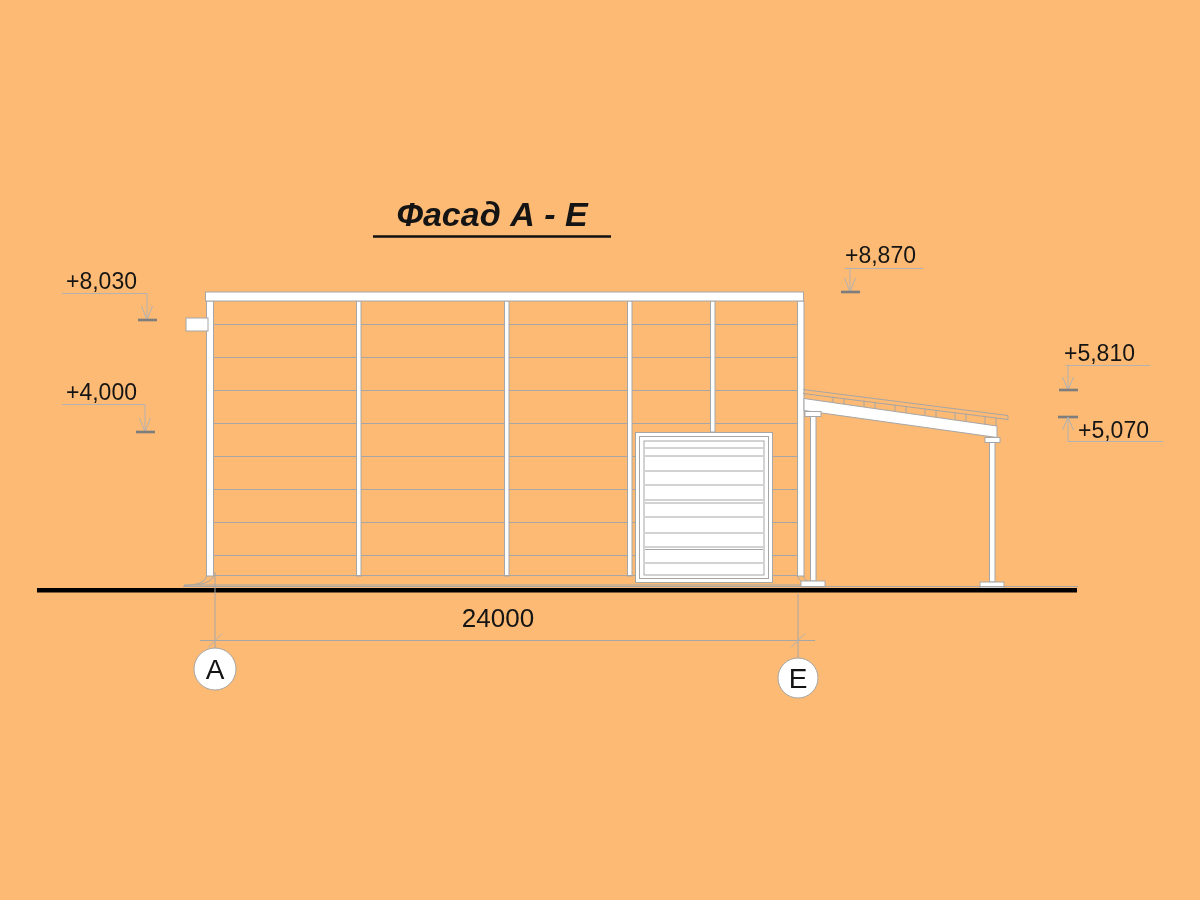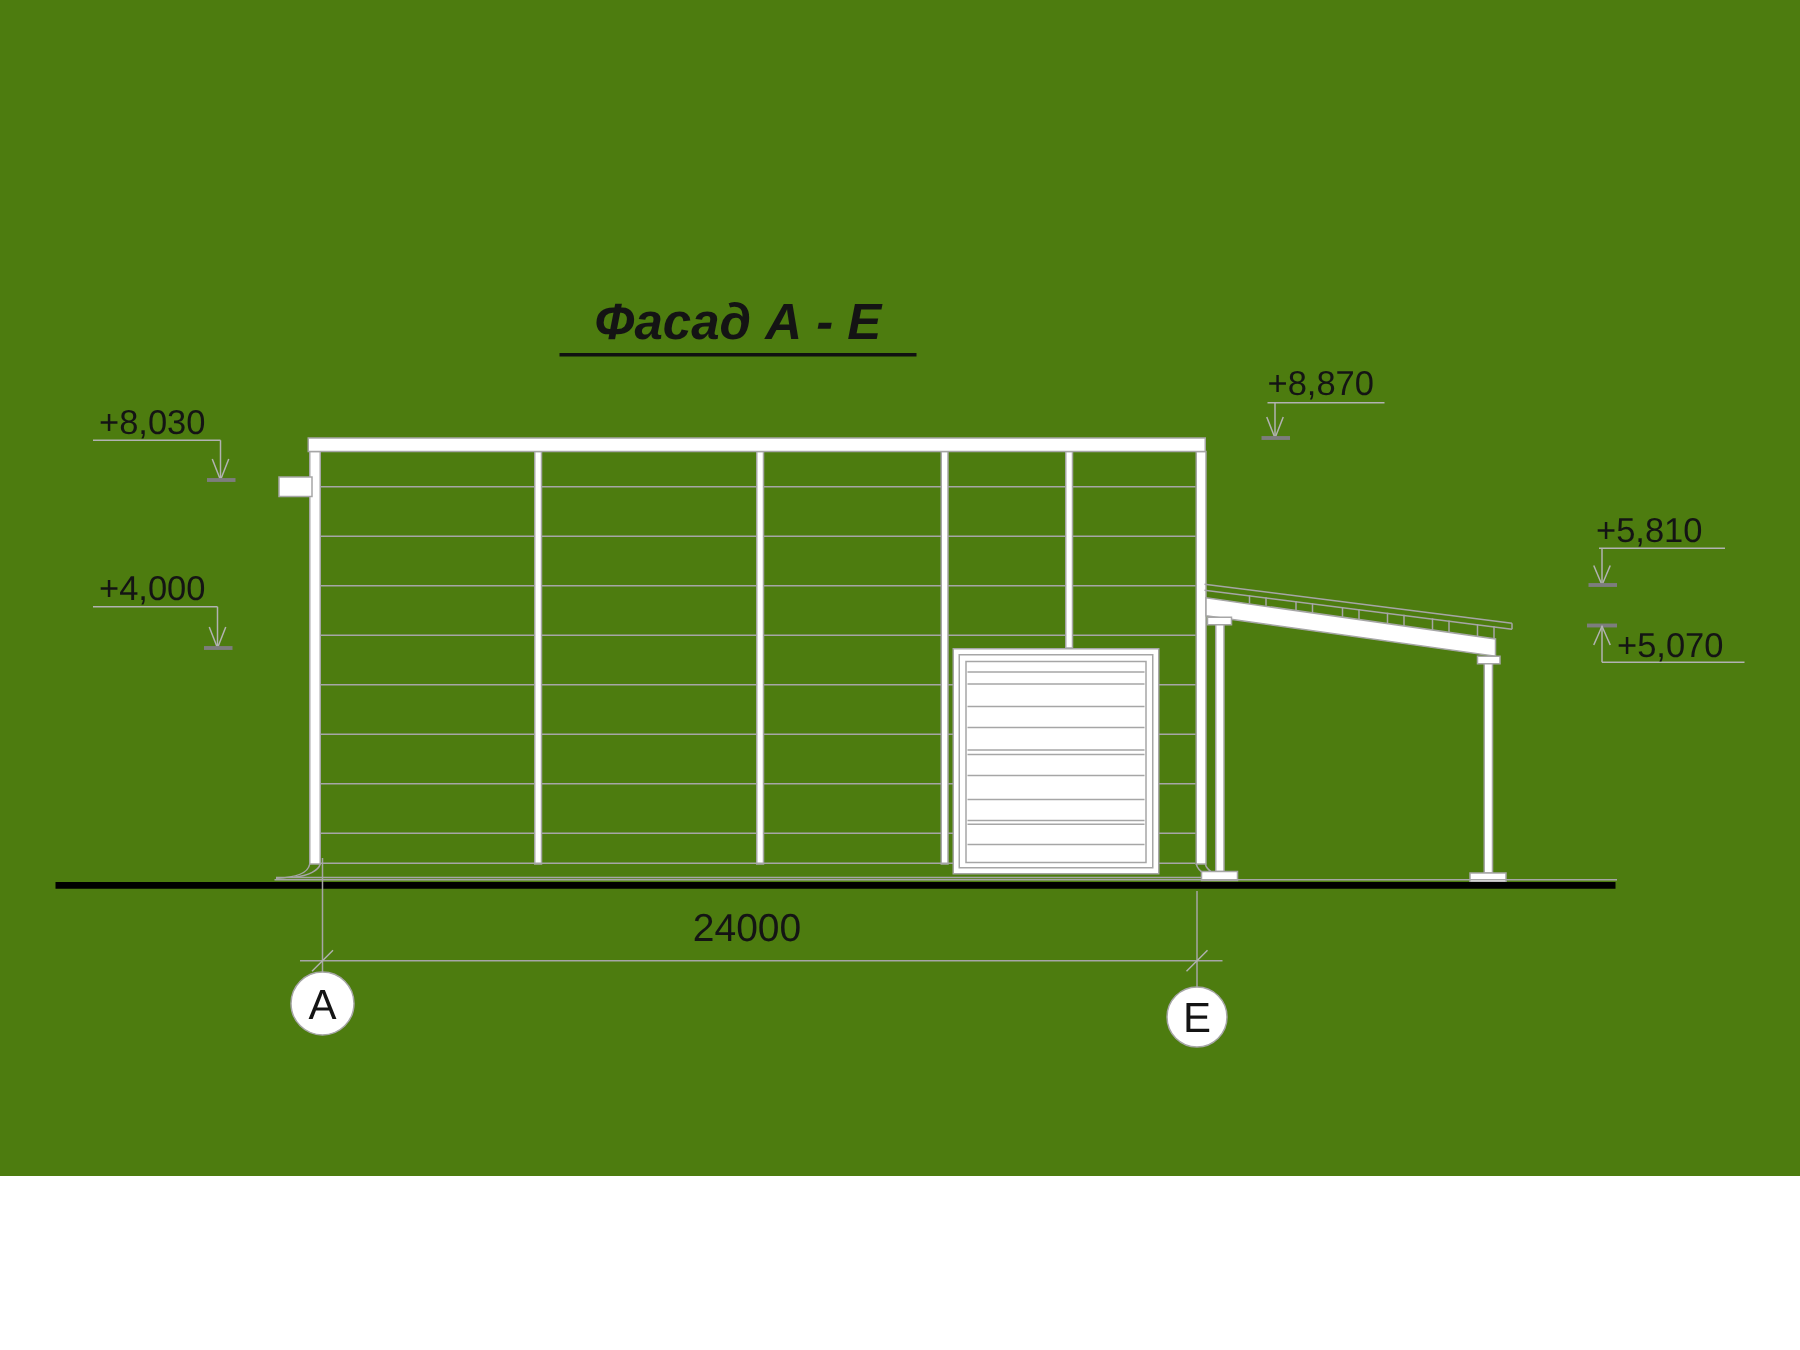--- a/index.html
+++ b/index.html
@@ -1,16 +1,16 @@
 <!DOCTYPE html>
 <html><head>
 <meta charset="utf-8">
 <style>
   html,body{margin:0;padding:0;background:#ffffff;}
-  .page{position:relative;width:1200px;height:784px;background:#4d7c0f;overflow:hidden;}
+  .page{position:relative;width:1200px;height:900px;background:#fdba74;overflow:hidden;}
   svg{position:absolute;left:0;top:0;}
   .ln{stroke:#a6a6a6;stroke-width:1;fill:none;}
   .lnf{stroke:#a6a6a6;stroke-width:1;fill:#ffffff;}
   .arrow{stroke:#b2b2b2;stroke-width:1;fill:none;}
   .tick{stroke:#7d7d7d;stroke-width:2.6;fill:none;}
   .ground{fill:#000000;stroke:none;}
   text{fill:#141414;font-family:"Liberation Sans",sans-serif;}
   .lbl{font-size:23px;}
   .dim{font-size:26px;}
   .axis{font-size:28px;}

